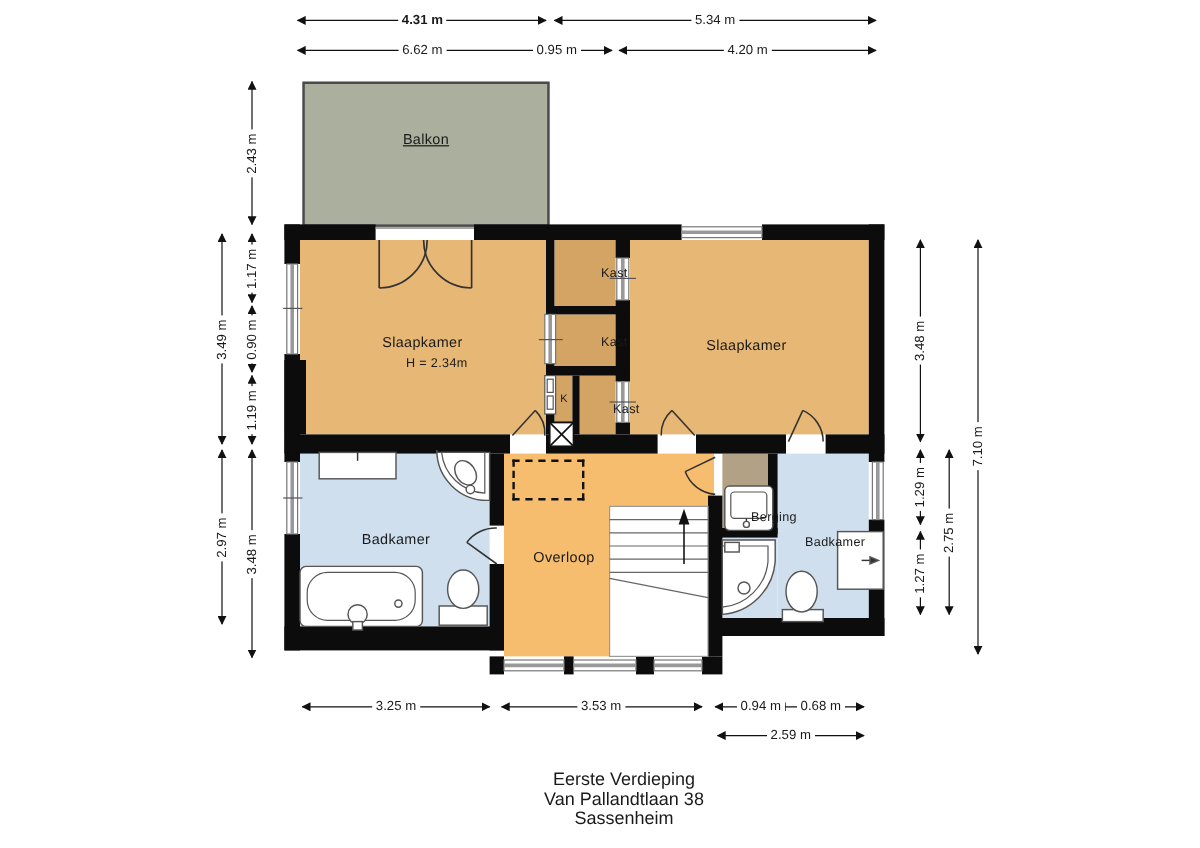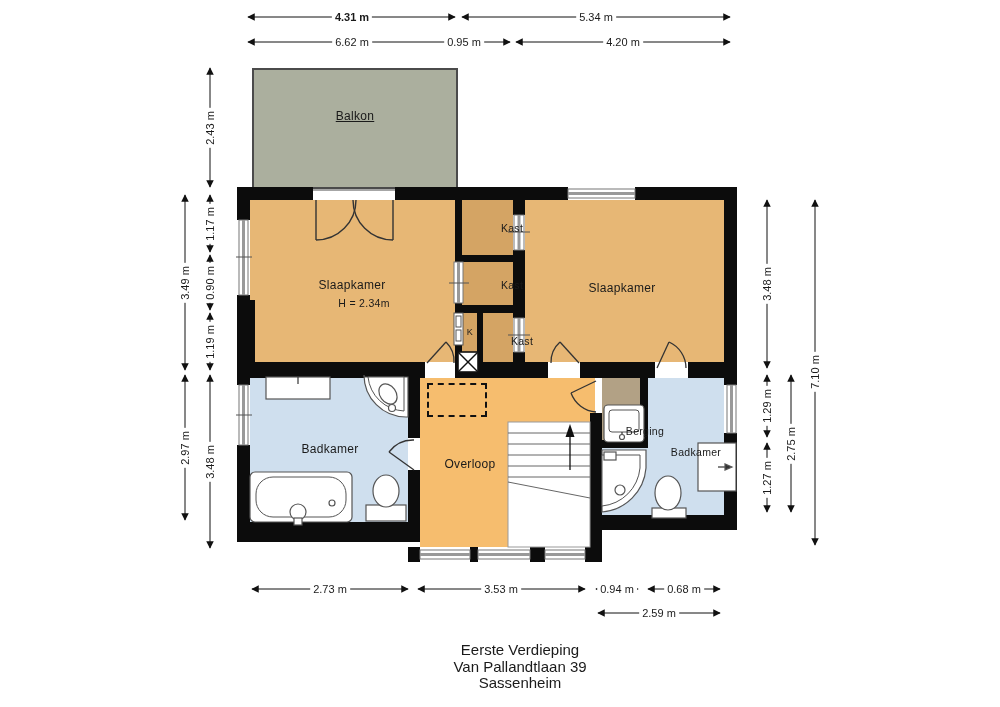--- a/index.html
+++ b/index.html
@@ -265,25 +265,25 @@
   <div class="dim v" style="left:210px;top:283px;">0.90 m</div>
   <div class="dim v" style="left:210px;top:342px;">1.19 m</div>
   <div class="dim v" style="left:210px;top:462px;">3.48 m</div>
 
   <div class="dim v" style="left:767px;top:284px;">3.48 m</div>
   <div class="dim v" style="left:767px;top:406px;">1.29 m</div>
   <div class="dim v" style="left:767px;top:478px;">1.27 m</div>
   <div class="dim v" style="left:791px;top:444px;">2.75 m</div>
   <div class="dim v" style="left:815px;top:372px;">7.10 m</div>
 
-  <div class="dim" style="left:330px;top:589px;">2.73 m</div>
+  <div class="dim" style="left:330px;top:589px;">3.25 m</div>
   <div class="dim" style="left:501px;top:589px;">3.53 m</div>
-  <div class="dim" style="left:617px;top:589px;">0.94 m</div>
+  <div class="dim" style="left:634px;top:589px;">0.94 m</div>
   <div class="dim" style="left:684px;top:589px;">0.68 m</div>
   <div class="dim" style="left:659px;top:613px;">2.59 m</div>
 
   <div id="title">
     <div>Eerste Verdieping</div>
-    <div>Van Pallandtlaan 39</div>
+    <div>Van Pallandtlaan 38</div>
     <div>Sassenheim</div>
   </div>
 
 </div>
 
 </body></html>

